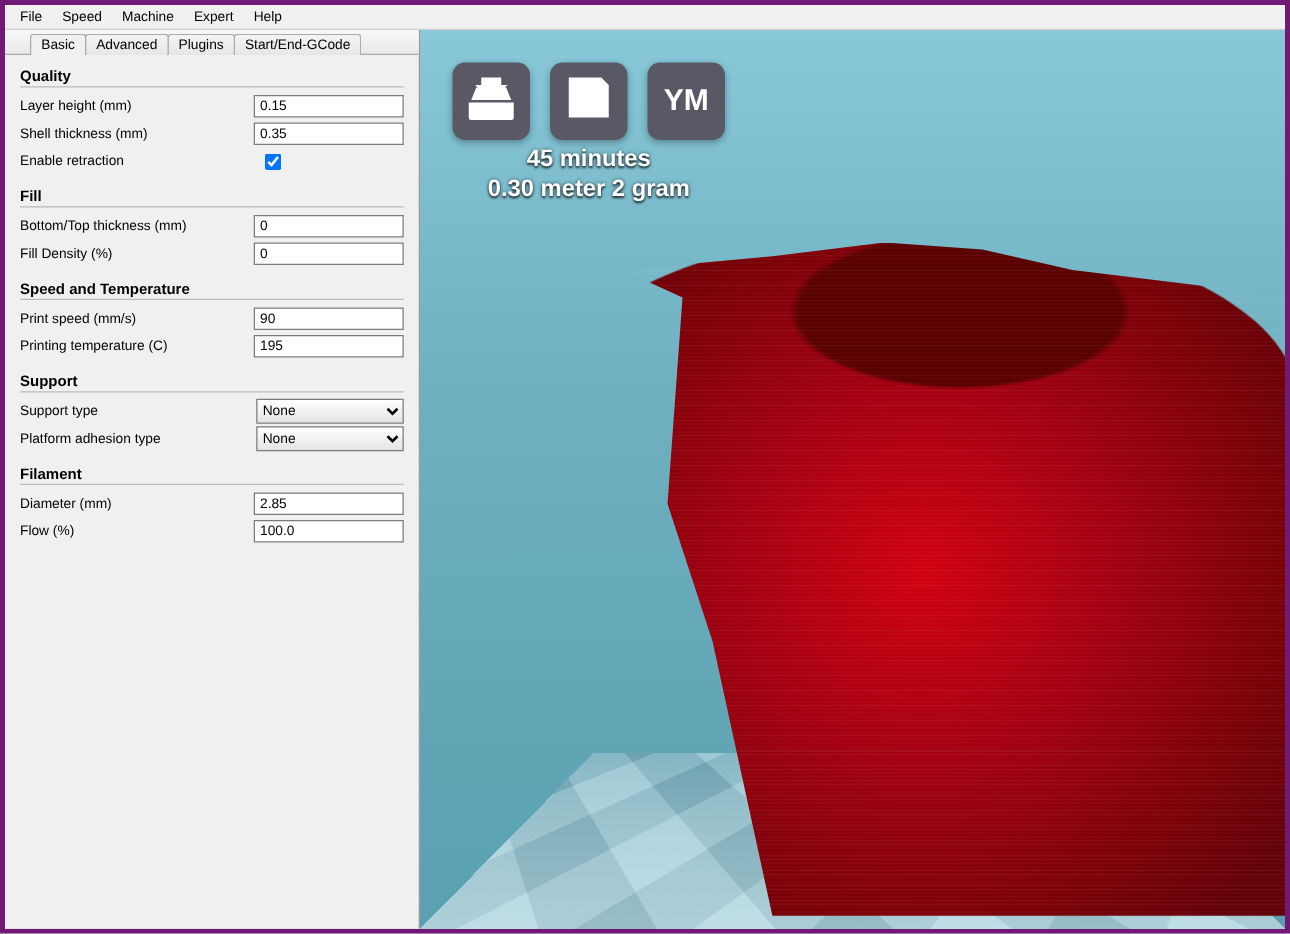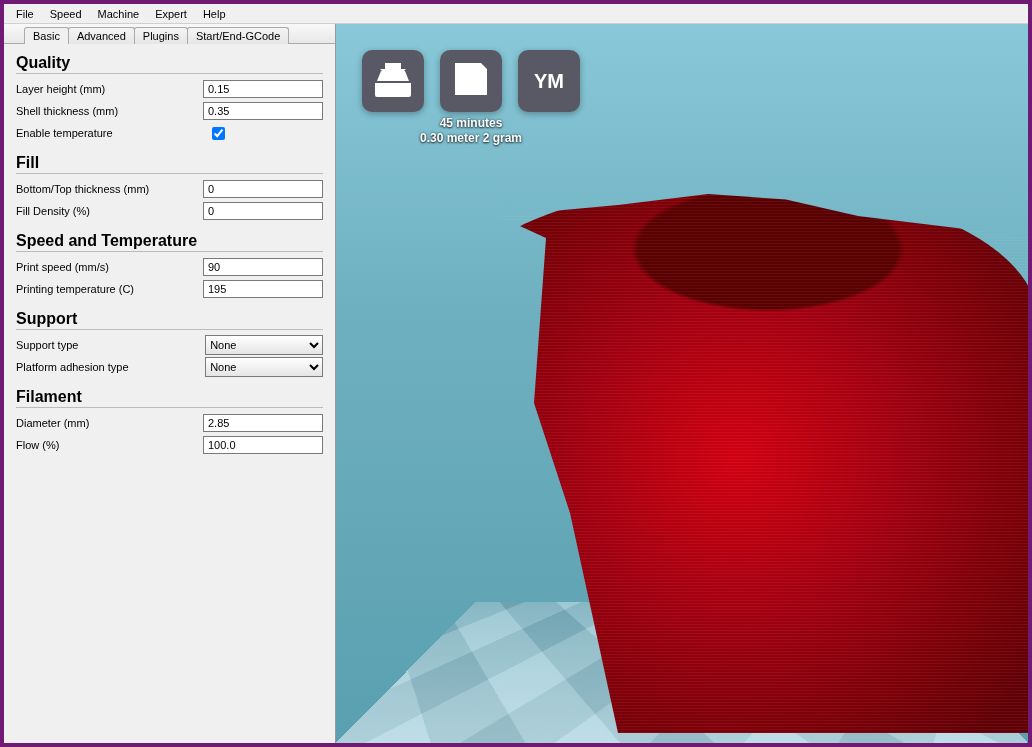--- a/index.html
+++ b/index.html
@@ -6,21 +6,21 @@
   html, body { margin: 0; padding: 0; height: 100%; font-family: Tahoma, Arial, sans-serif; font-size: 11px; background: #f0f0f0; }
   .app { width: 1032px; height: 747px; display: flex; flex-direction: column; background: #fff; border: 4px solid #701a75; }
   .menubar { height: 20px; background: #f0f0f0; display: flex; align-items: center; padding: 0 4px; border-bottom: 1px solid #d0d0d0; }
   .menubar span { padding: 2px 8px; cursor: default; }
   .body { flex: 1; display: flex; overflow: hidden; }
   .panel { width: 332px; background: #f0f0f0; height: 100%; border-right: 1px solid #999; }
   .tabs { display: flex; height: 20px; align-items: flex-end; border-bottom: 1px solid #aaa; background: linear-gradient(#f8f8f8,#e8e8e8); padding-left: 20px; }
   .tab { font-size: 11px; padding: 2px 8px; border: 1px solid #aaa; border-bottom: none; margin-right: -1px; background: linear-gradient(#f4f4f4,#e6e6e6); border-top-left-radius: 3px; border-top-right-radius: 3px; cursor: default; position: relative; top: 1px; }
   .tab.active { background: #f0f0f0; z-index: 2; }
   .form { padding: 8px 12px; }
-  .section { font-weight: bold; font-size: 16px; border-bottom: 1px solid #bbb; margin: 10px 0 4px 0; padding-bottom: 1px; }
+  .section { font-weight: bold; font-size: 12px; border-bottom: 1px solid #bbb; margin: 10px 0 4px 0; padding-bottom: 1px; }
   .section:first-child { margin-top: 2px; }
   .row { display: flex; align-items: center; height: 22px; gap: 32px; }
   .row label { width: 160px; }
   .row input[type=text] { width: 120px; height: 18px; border: 1px solid #7a7a7a; padding: 0 4px; font-family: inherit; font-size: 11px; }
   .row select { width: 120px; height: 20px; border: 1px solid #7a7a7a; font-family: Liberation Sans, sans-serif; font-size: 11px; background: linear-gradient(#fff,#e4e4e4); }
   .row input[type=checkbox] { width: 13px; height: 13px; }
   .viewport { flex: 1; position: relative; background: linear-gradient(#88c8d8 0%, #6fb0c0 40%, #5aa0b0 100%); overflow: hidden; }
   .floor { position: absolute; left: 0; right: 0; bottom: 0; height: 420px;
     background:
       repeating-linear-gradient(60deg, rgba(255,255,255,0.14) 0 82px, rgba(0,0,0,0.05) 82px 164px),
@@ -35,23 +35,23 @@
     border-top-left-radius: 50% 25%; border-top-right-radius: 50% 25%;
     clip-path: polygon(18% 10%, 10% 6%, 30% 4%, 45% 2%, 58% 3%, 70% 6%, 100% 10%, 100% 100%, 30% 100%, 22% 60%, 16% 40%);
   }
   .object::after {
     content: ""; position: absolute; inset: 0;
     background: repeating-linear-gradient(to bottom, rgba(255,255,255,0.05) 0 1px, transparent 1px 3px);
     mix-blend-mode: screen;
   }
   .toolbar { position: absolute; top: 26px; left: 26px; display: flex; flex-direction: column; align-items: center; }
   .tool-icons { display: flex; gap: 16px; }
-  .tool { width: 62px; height: 62px; border-radius: 10px; background: #595965; display: flex; align-items: center; justify-content: center; color: #fff; font-weight: bold; font-size: 20px; box-shadow: 0 2px 6px rgba(0,0,0,0.3); }
+  .tool { width: 62px; height: 62px; border-radius: 10px; background: #595965; display: flex; align-items: center; justify-content: center; color: #fff; font-weight: bold; font-size: 24px; box-shadow: 0 2px 6px rgba(0,0,0,0.3); }
   .tool svg { width: 44px; height: 44px; }
-  .stats { margin-top: 4px; text-align: center; color: #fff; font-size: 12px; font-weight: bold; text-shadow: 0 1px 2px rgba(0,0,0,0.7), 0 0 3px rgba(0,0,0,0.6); line-height: 1.25; }
+  .stats { margin-top: 4px; text-align: center; color: #fff; font-size: 19px; font-weight: bold; text-shadow: 0 1px 2px rgba(0,0,0,0.7), 0 0 3px rgba(0,0,0,0.6); line-height: 1.25; }
 </style>
 </head>
 <body>
 
 <div class="app">
 
   <div class="menubar">
     <span>File</span>
     <span>Speed</span>
     <span>Machine</span>
@@ -74,21 +74,21 @@
         <div class="section">Quality</div>
         <div class="row">
           <label>Layer height (mm)</label>
           <input type="text" value="0.15" style="">
         </div>
         <div class="row">
           <label>Shell thickness (mm)</label>
           <input type="text" value="0.35" style="">
         </div>
         <div class="row">
-          <label>Enable temperature</label>
+          <label>Enable retraction</label>
           <input type="checkbox" checked="" style="">
         </div>
 
         <div class="section">Fill</div>
         <div class="row">
           <label>Bottom/Top thickness (mm)</label>
           <input type="text" value="0" style="">
         </div>
         <div class="row">
           <label>Fill Density (%)</label>

